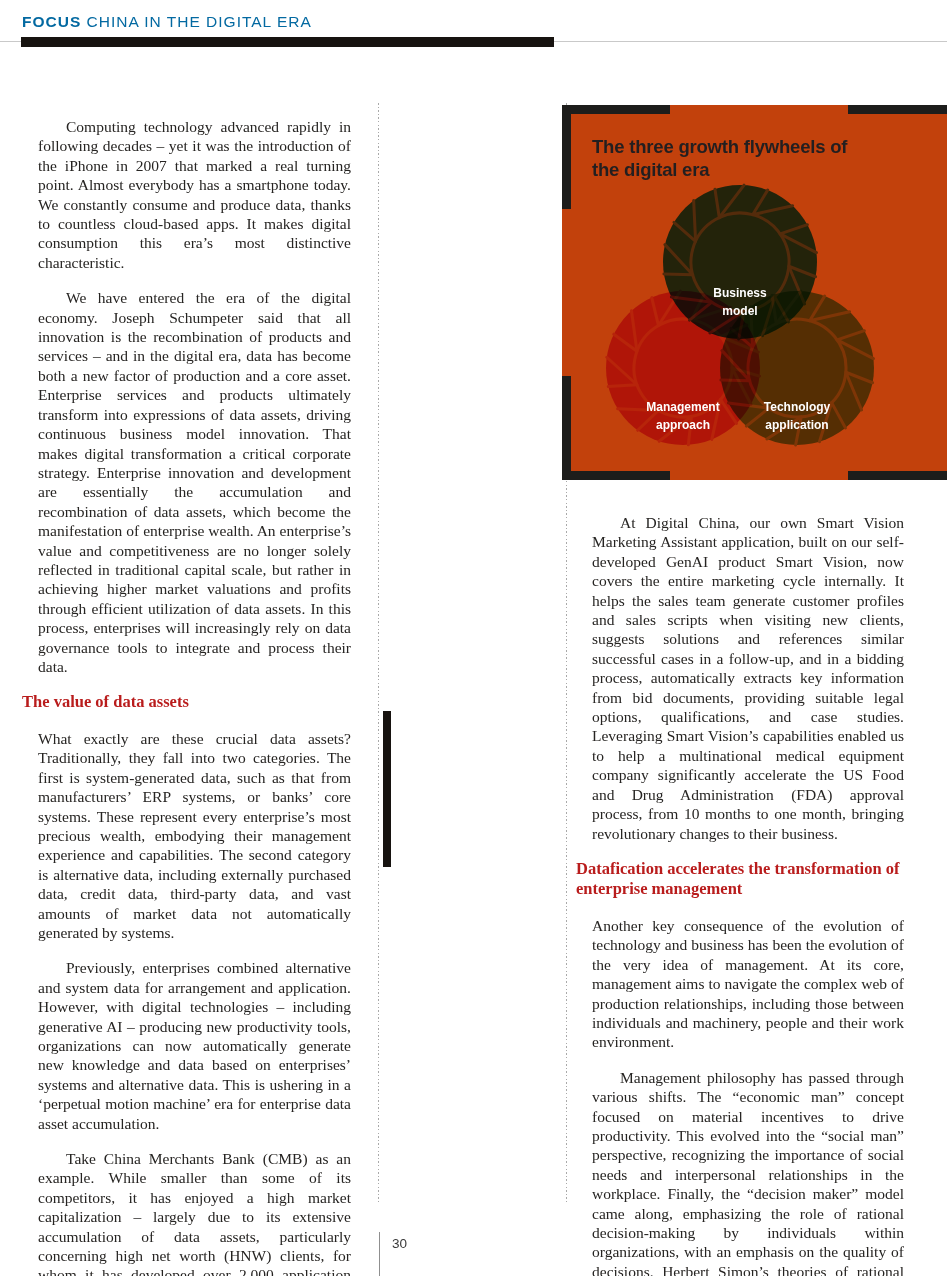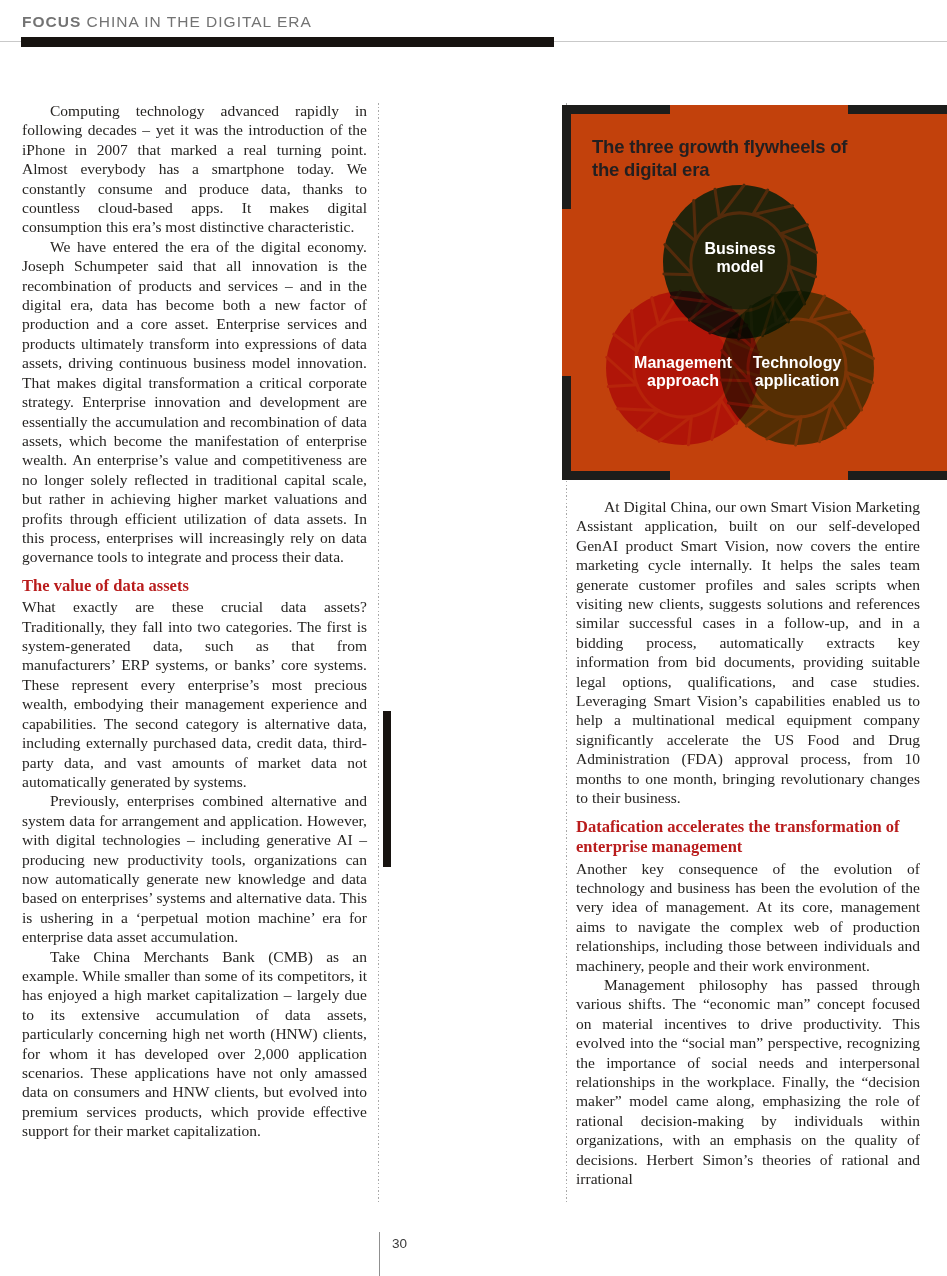--- a/index.html
+++ b/index.html
@@ -4,35 +4,35 @@
 <style>
   html,body { margin:0; padding:0; background:#ffffff; }
   .page {
     position:relative; width:947px; height:1276px; background:#ffffff;
     overflow:hidden; font-family:"Liberation Serif", serif; color:#262422;
   }
   
   .kicker {
     position:absolute; left:22px; top:13px;
     font-family:"Liberation Sans", sans-serif; font-size:15.5px; letter-spacing:1px;
-    color:#737373; white-space:nowrap;
+    color:#0369a1; white-space:nowrap;
   }
   .kicker .b { font-weight:800; }
   .hairline { position:absolute; left:0; top:41px; width:947px; height:1px; background:#c9c9c9; }
   .black-bar { position:absolute; left:21px; top:37px; width:533px; height:10px; background:#171310; }
   
   .dotted-rule {
     position:absolute; top:103px; height:1100px; width:1px;
     background-image:repeating-linear-gradient(to bottom,#a9a9a9 0,#a9a9a9 1.5px,transparent 1.5px,transparent 3.6px);
   }
   .rule-left  { left:378px; }
   .rule-right { left:566px; }
   
   .col { position:absolute; font-size:15.5px; line-height:19.4px; text-align:justify; }
-  .col p { margin:0; }
+  .col p { margin:16px; }
   .col p.ind { text-indent:28px; }
   .col h3 {
     margin:9px 0 1px 0; font-size:16.5px; line-height:20.5px;
     font-weight:bold; color:#b91c1c; text-align:left;
   }
   .col1 { left:22px;  top:101px; width:345px; }
   .col2 { left:576px; top:497px; width:344px; }
   
   .pullquote { position:absolute; left:383px; top:708px; width:190px; }
   .pq-bar { position:absolute; left:0; top:3px; width:8px; height:156px; background:#171310; }
@@ -50,21 +50,21 @@
   .br.b2 { right:0; bottom:0; border-bottom-width:9px; border-right-width:9px; }
   .fig-title {
     position:absolute; left:30px; top:30px; width:285px;
     font-family:"Liberation Sans", sans-serif; font-weight:bold;
     font-size:18.5px; line-height:23px; letter-spacing:-0.2px; color:#231f20;
   }
   .venn { position:absolute; left:0; top:0; }
   .vlabel {
     position:absolute; color:#ffffff; text-align:center;
     font-family:"Liberation Sans", sans-serif; font-weight:bold;
-    font-size:16px; line-height:17.5px;
+    font-size:12px; line-height:17.5px;margin-top:45px;
   }
   .vl-business   { left:138px; top:135px; width:80px;  }
   .vl-management { left:61px;  top:249px; width:120px; }
   .vl-technology { left:175px; top:249px; width:120px; }
   
   .page-rule { position:absolute; left:379px; top:1232px; width:1px; height:44px; background:#8f8f8f; }
   .page-num  {
     position:absolute; left:392px; top:1236px;
     font-family:"Liberation Sans", sans-serif; font-size:13.5px; color:#3a3a3a;
   }

